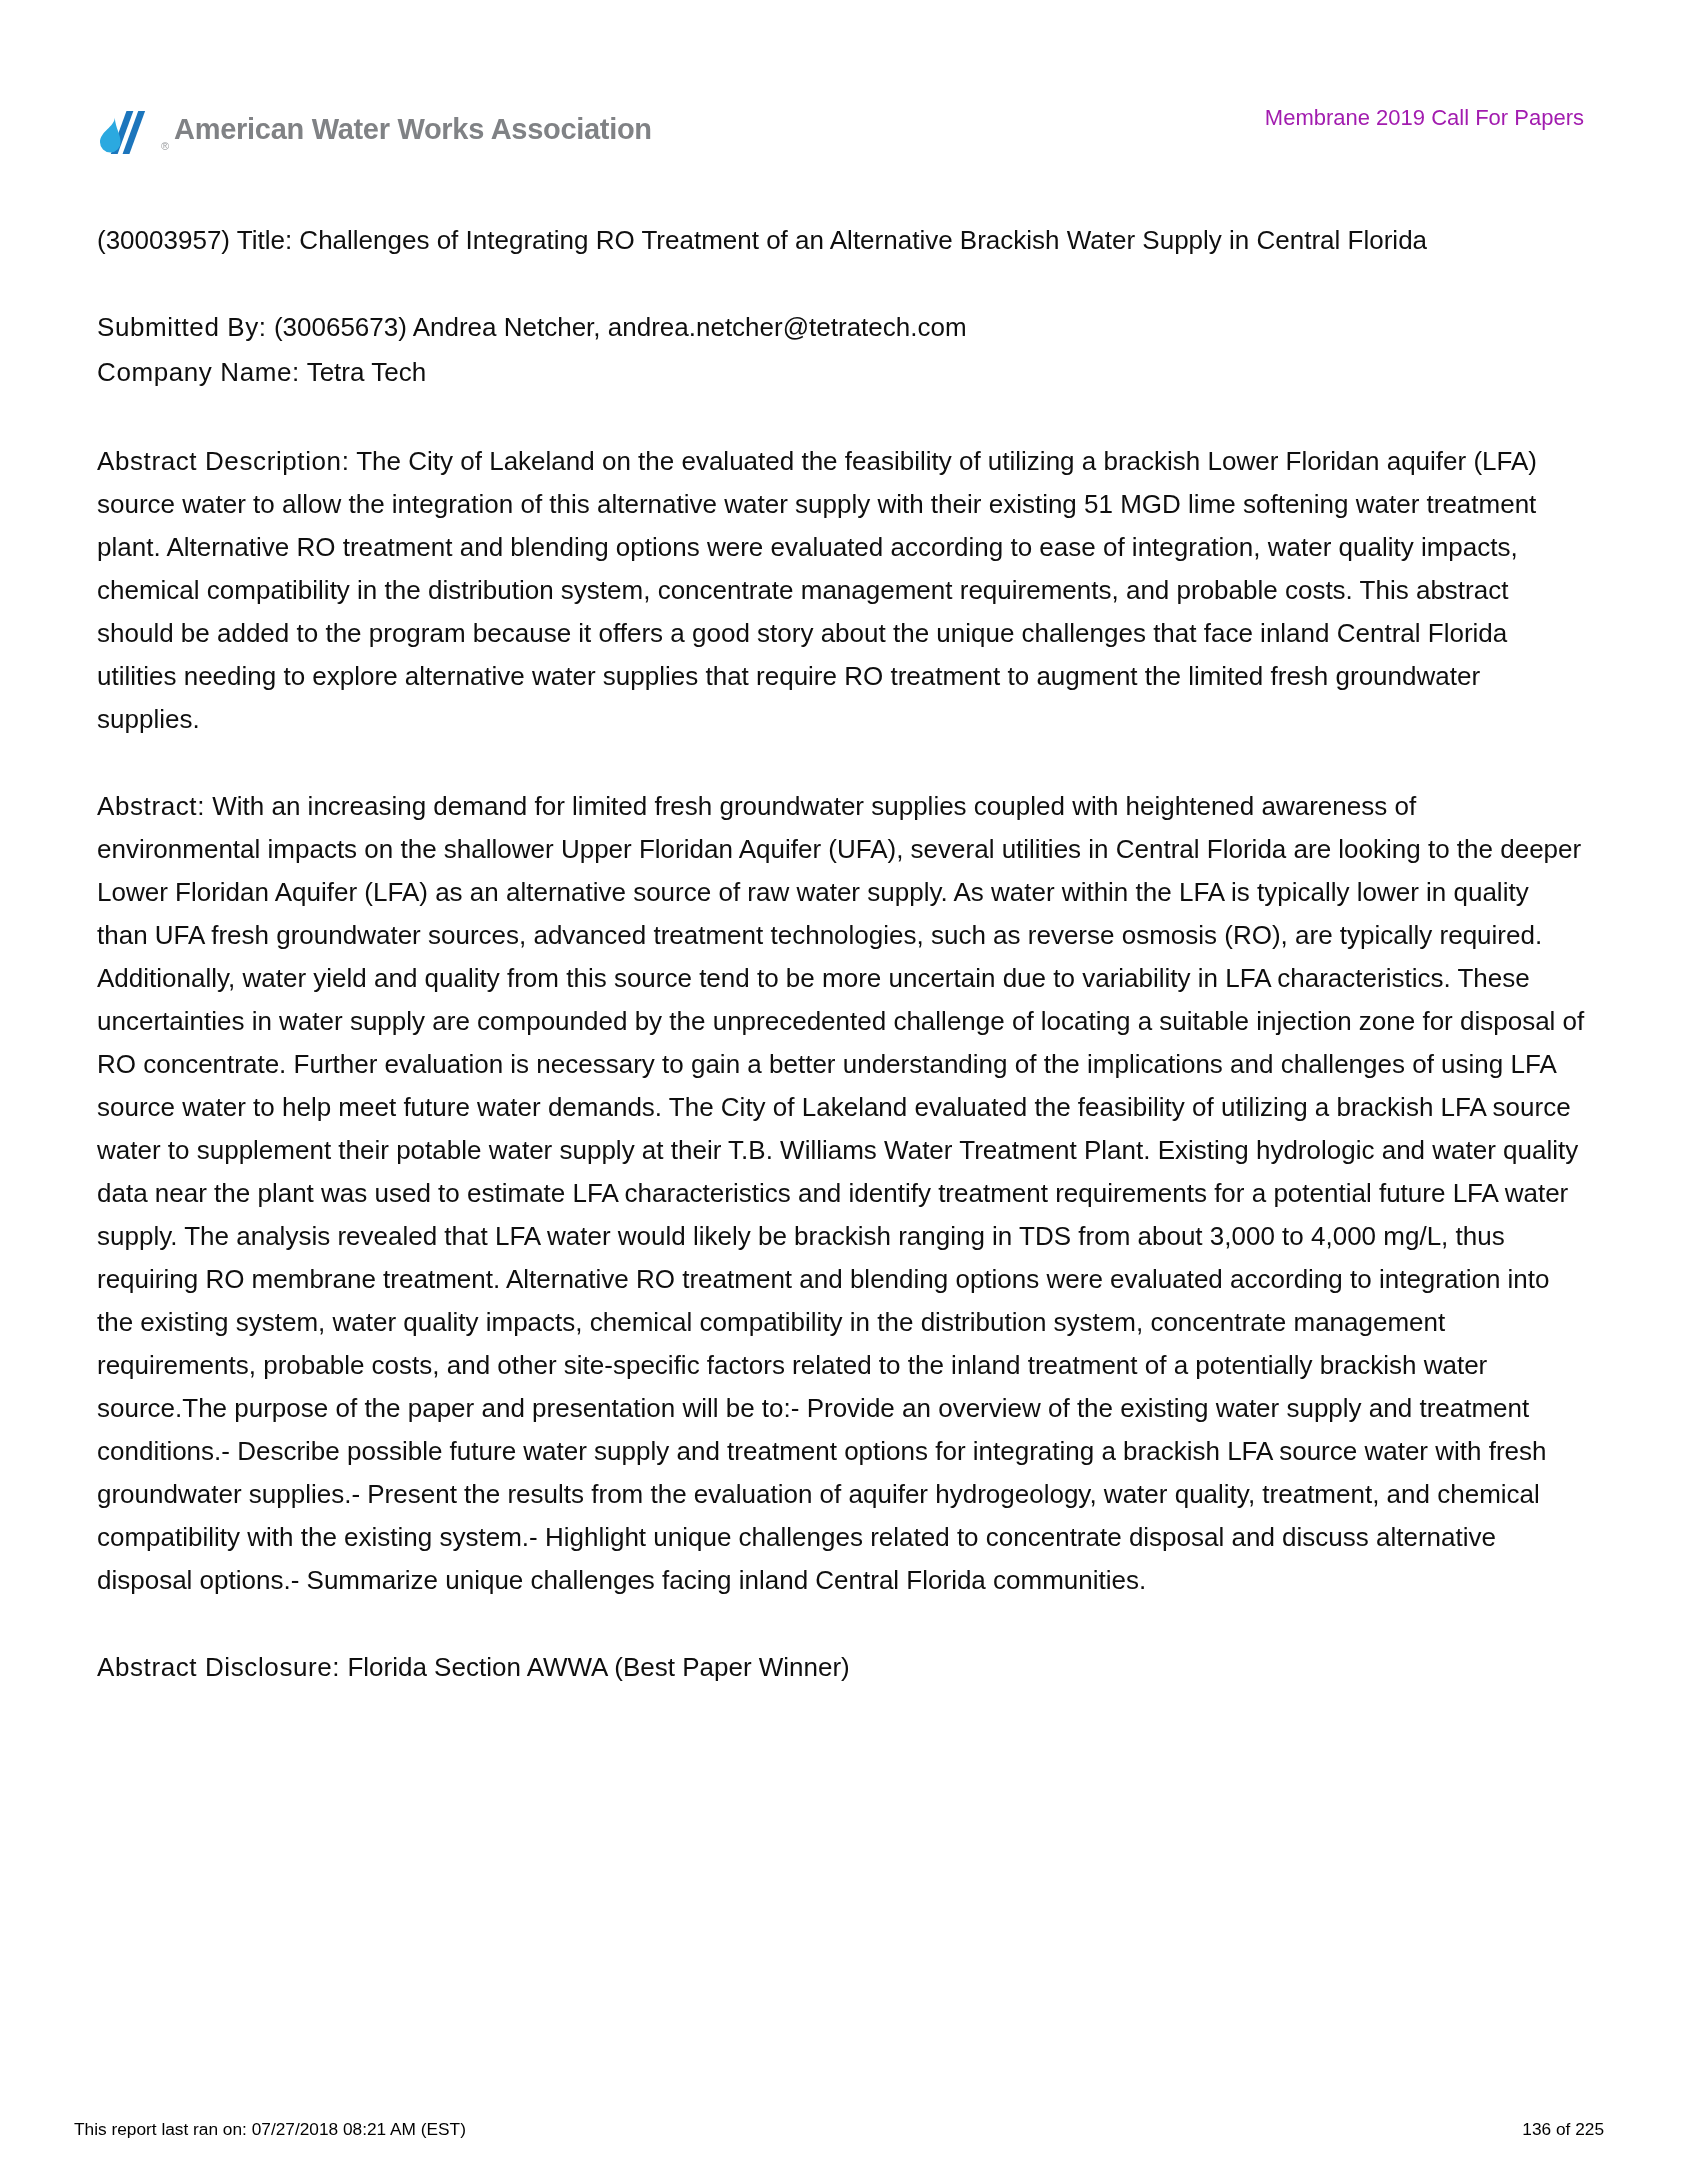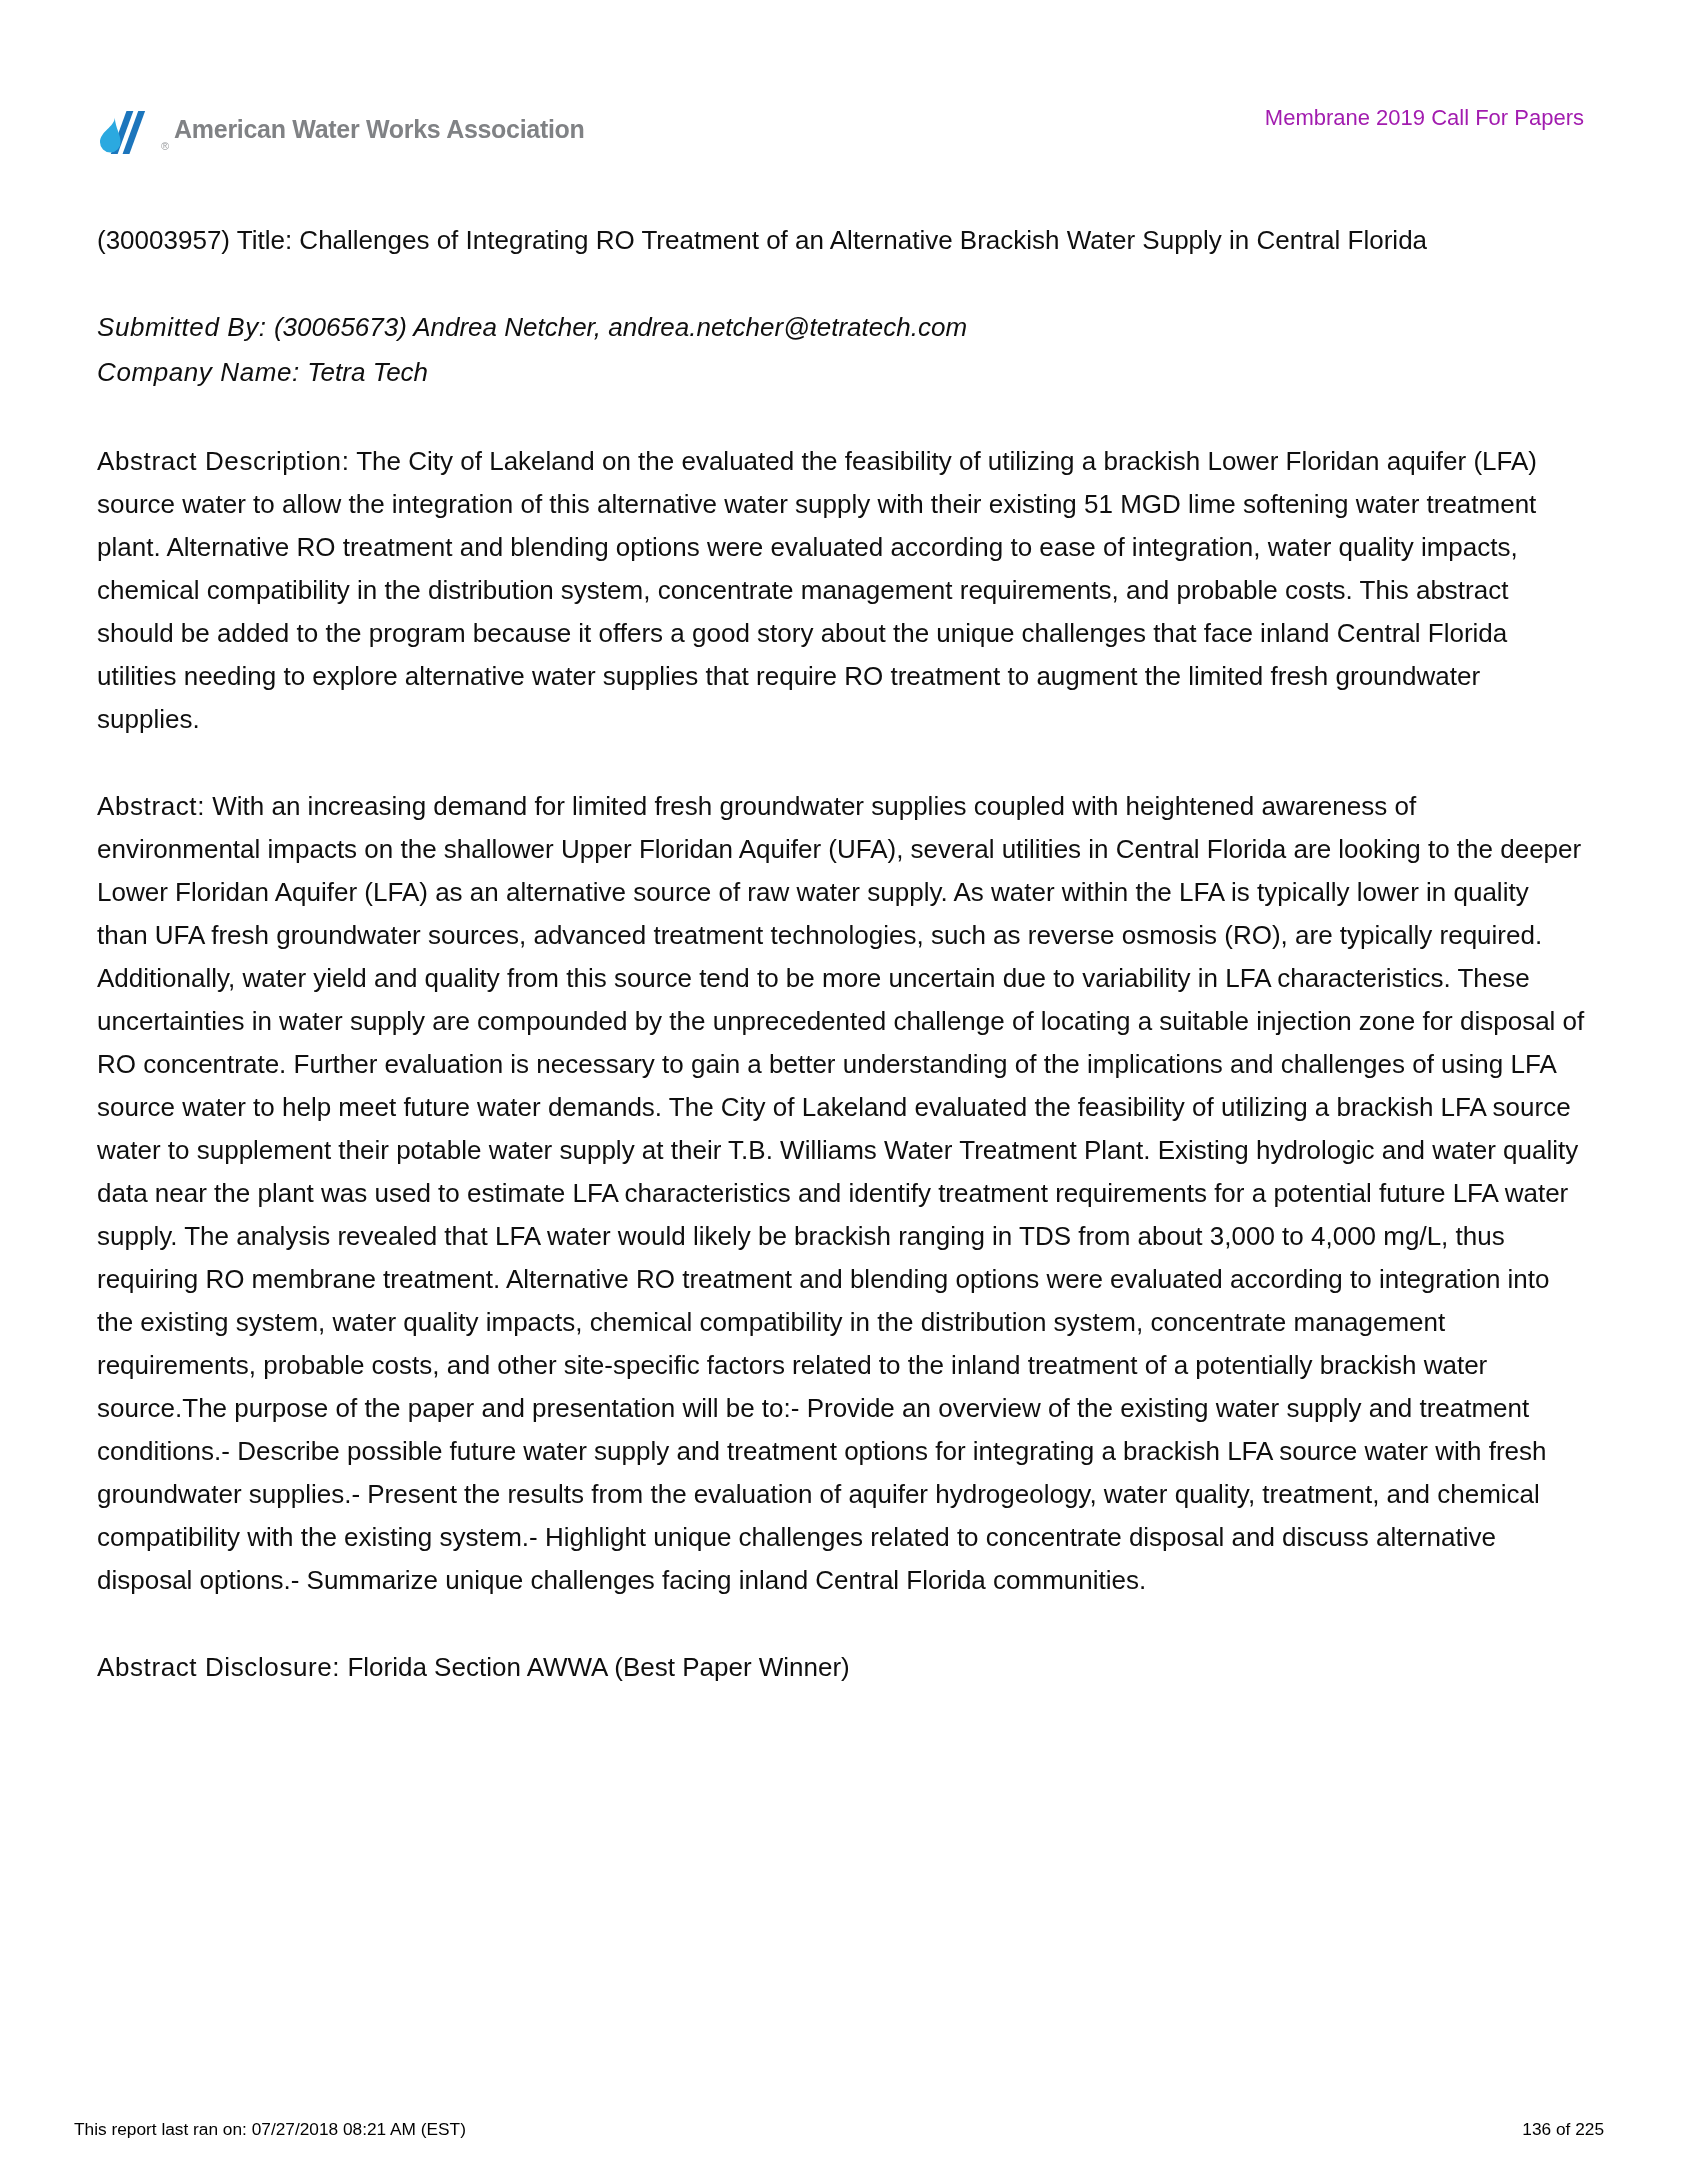--- a/index.html
+++ b/index.html
@@ -24,40 +24,40 @@
     gap: 4px;
   }
   .logo svg { display: block; }
   .logo-reg {
     font-size: 11px;
     color: #9b9da0;
     align-self: flex-end;
     margin: 0 1px 4px 0;
   }
   .logo-text {
-    font-size: 25px;
+    font-size: 29px;
     font-weight: bold;
     color: #808285;
     letter-spacing: -0.3px;
     line-height: 1;
     padding-bottom: 2px;
   }
   .report-title {
     font-size: 22px;
     color: #a21caf;
   }
   .content {
     padding: 0 97px;
     margin-top: 63px;
     font-size: 26px;
     line-height: 43px;
   }
   .para { margin-bottom: 44px; }
   .group { margin-bottom: 46px; }
-  .group p { margin-bottom: 2px; font-style: italic; }
+  .group p { margin-bottom: 2px; }
   .lbl { letter-spacing: 0.6px; }
   .footer {
     position: absolute;
     left: 74px;
     right: 79px;
     bottom: 38px;
     display: flex;
     justify-content: space-between;
     font-size: 17.3px;
     color: #000000;

